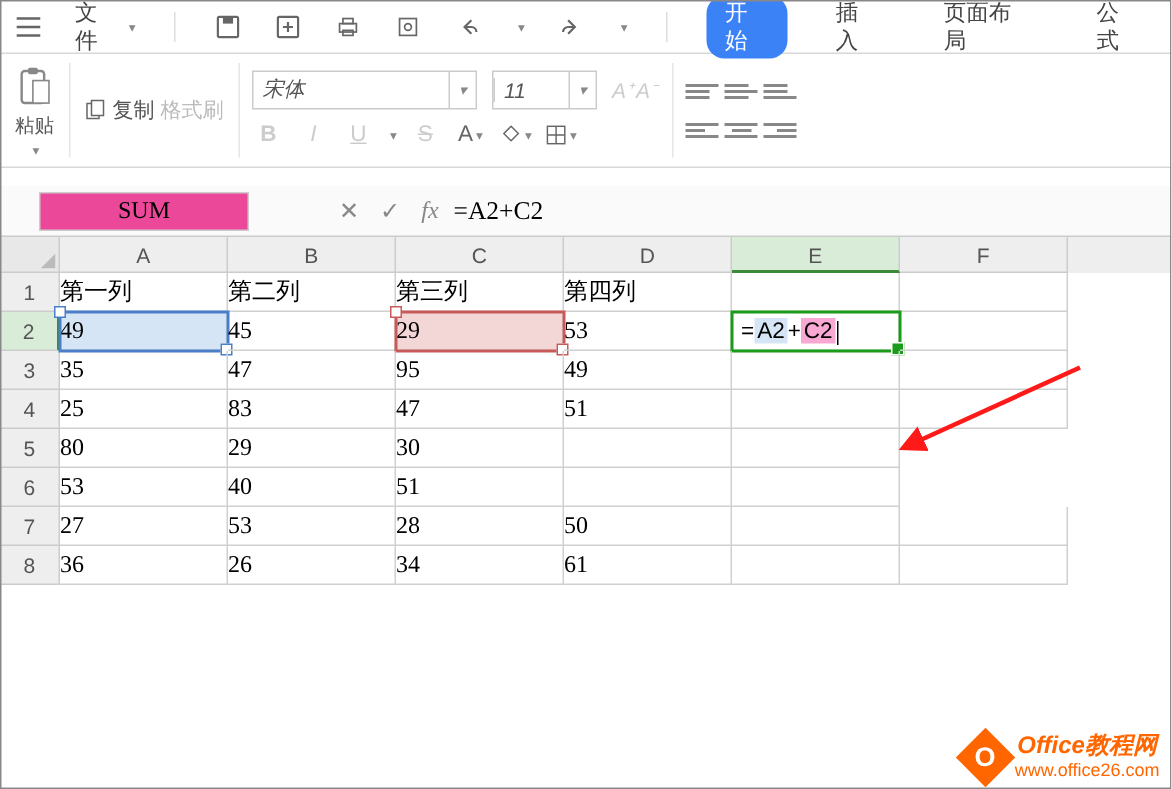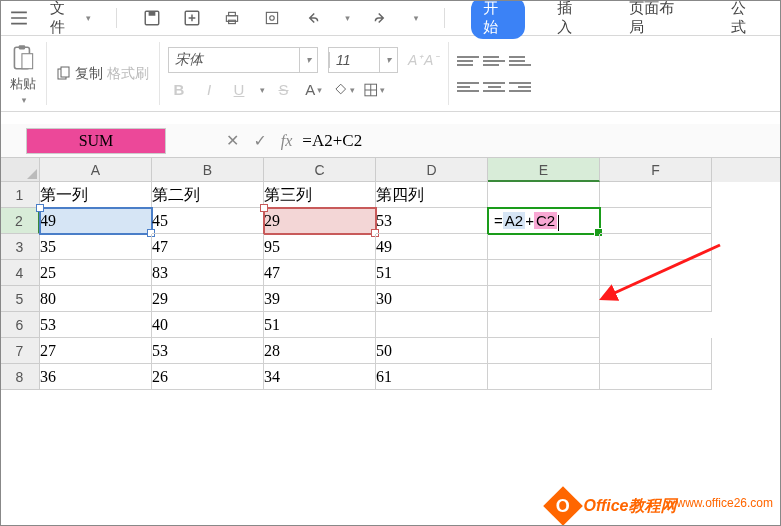--- a/index.html
+++ b/index.html
@@ -61,21 +61,21 @@
 .active-cell .fA { background: #d6e5f5; padding: 0 2px; }
 .active-cell .fC { background: #f9a8d4; padding: 0 2px; }
 .active-cell::after { content:''; position:absolute; right:-4px; bottom:-4px; width:7px; height:7px; background:#1a9c1a; border:1px solid #fff; }
 .cursor { display:inline-block; width:1px; height:16px; background:#000; vertical-align:middle; margin-left:1px; }
 
 .arrow { position: absolute; top: 240px; left: 590px; pointer-events: none; }
 
 .watermark { position: absolute; right: 8px; bottom: 6px; display: flex; align-items: center; gap: 6px; }
 .watermark .logo { width: 28px; height: 28px; background: #f60; transform: rotate(45deg); display:flex; align-items:center; justify-content:center; }
 .watermark .logo span { transform: rotate(-45deg); color:#fff; font-weight:bold; font-size:18px;}
-.watermark .txt { display:flex; flex-direction:row; line-height:1.1; }
+.watermark .txt { display:flex; flex-direction:column; line-height:1.1;align-items:center; }
 .watermark .t1 { color:#f60; font-weight:bold; font-size:16px; font-style:italic; }
 .watermark .t2 { color:#f60; font-size:12px; }
 .border-frame { position:absolute; inset:0; border:1px solid #888; pointer-events:none; }
 </style>
 </head>
 <body>
 
 <div class="menubar">
   <span class="mb-icon">
       <svg viewBox="0 0 16 16">
@@ -287,21 +287,20 @@
       <div class="cell">83</div>
       <div class="cell">47</div>
       <div class="cell">51</div>
       <div class="cell"></div>
       <div class="cell"></div>
     </div>
   <div class="row">
       <div class="rh">5</div>
       <div class="cell">80</div>
       <div class="cell">29</div>
-      <div class="cell">39</div>
       <div class="cell">30</div>
       <div class="cell"></div>
       <div class="cell"></div>
     </div>
   <div class="row">
       <div class="rh">6</div>
       <div class="cell">53</div>
       <div class="cell">40</div>
       <div class="cell">51</div>
       <div class="cell"></div>

